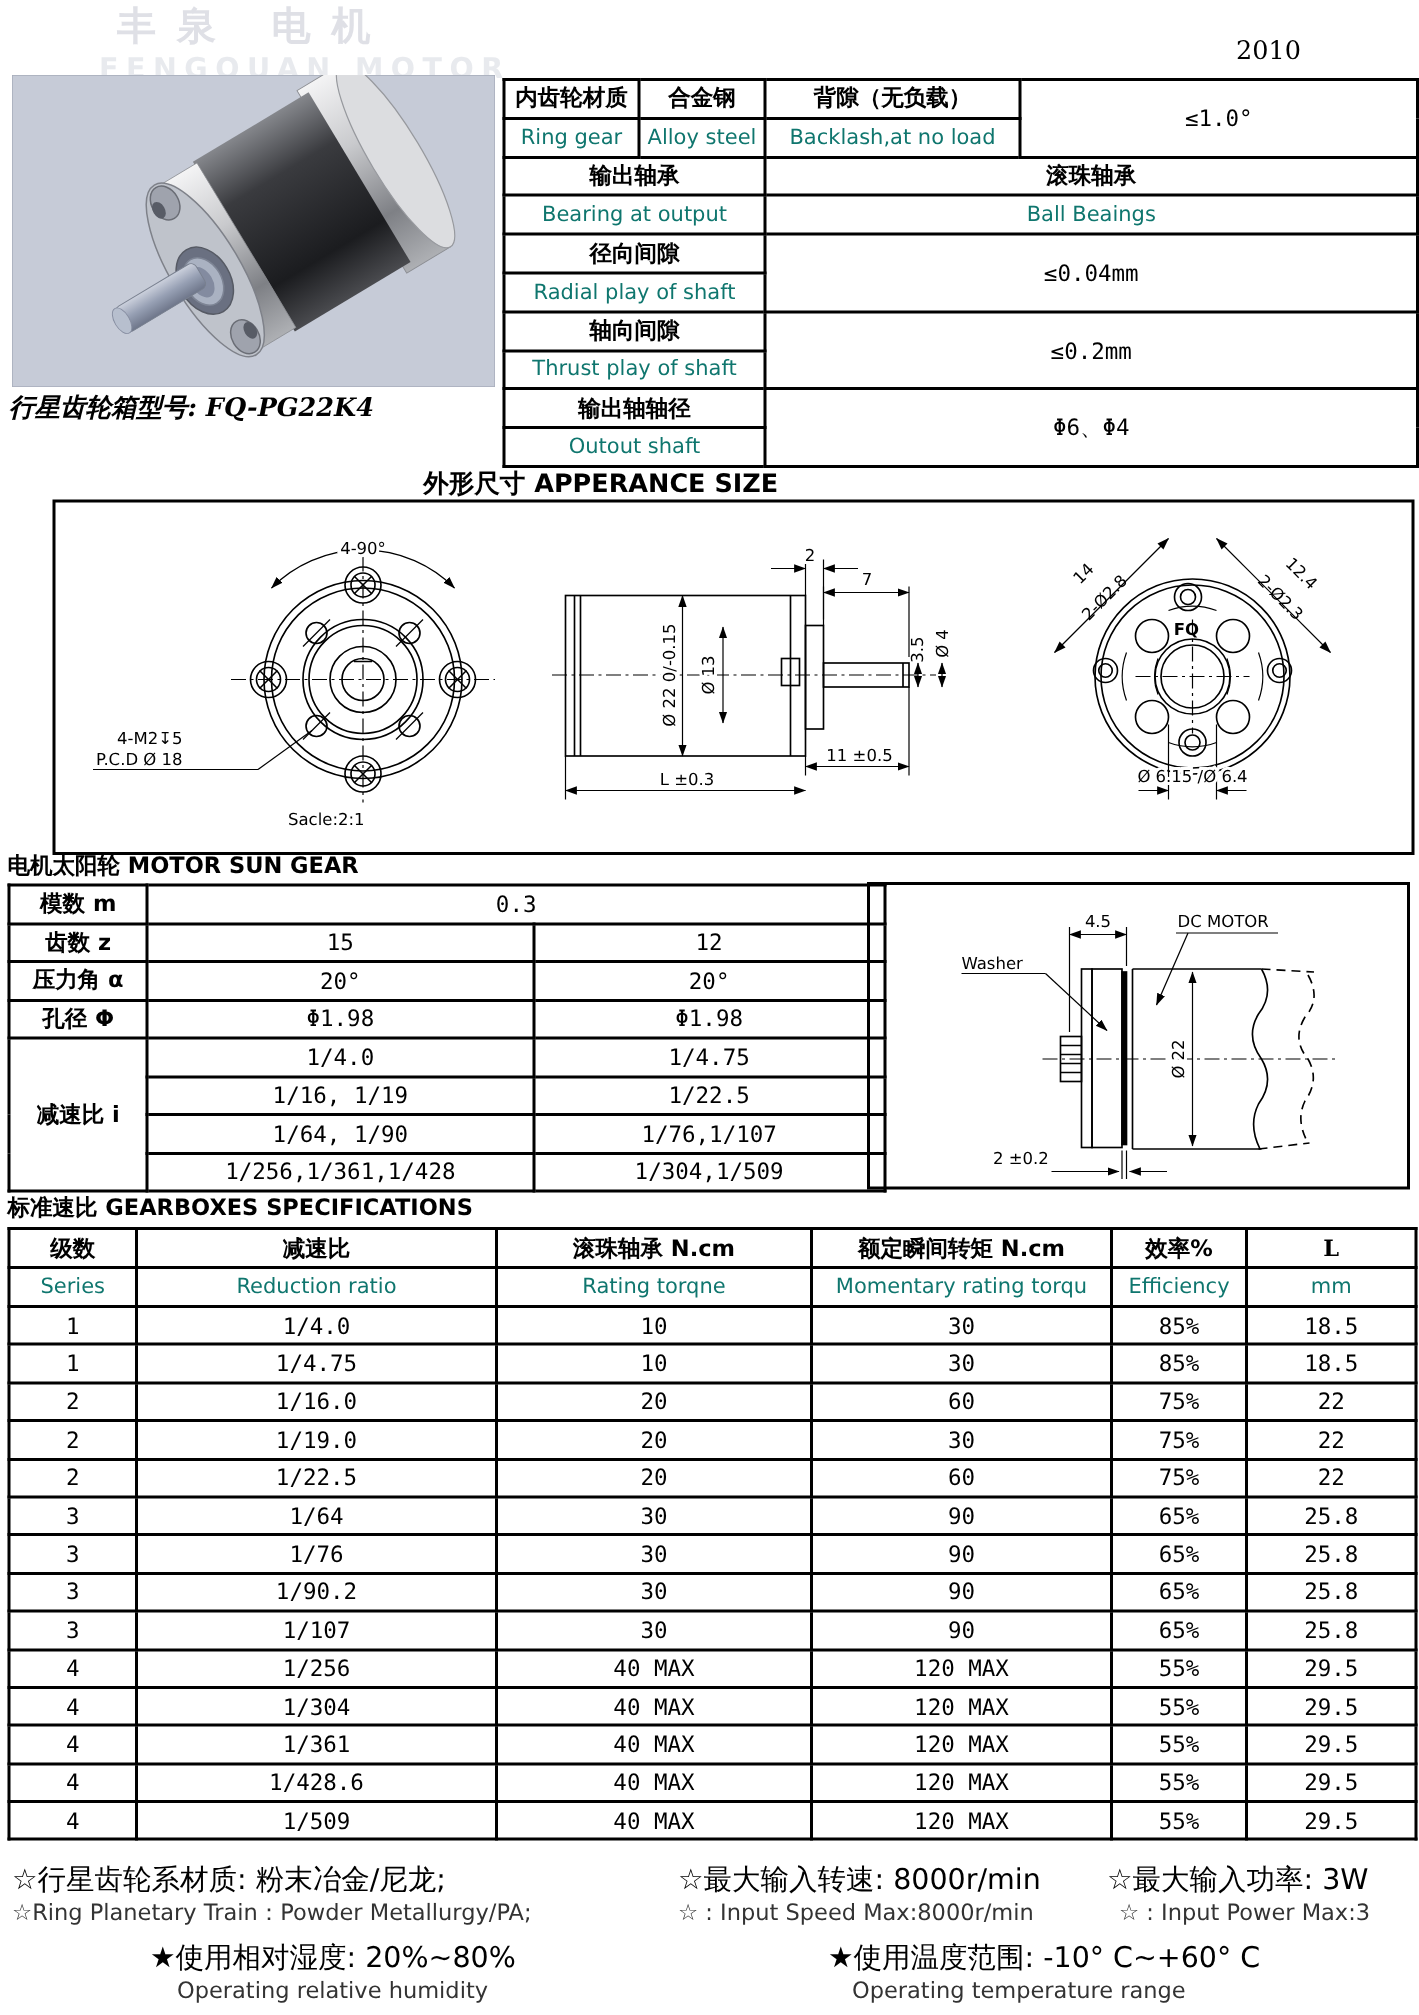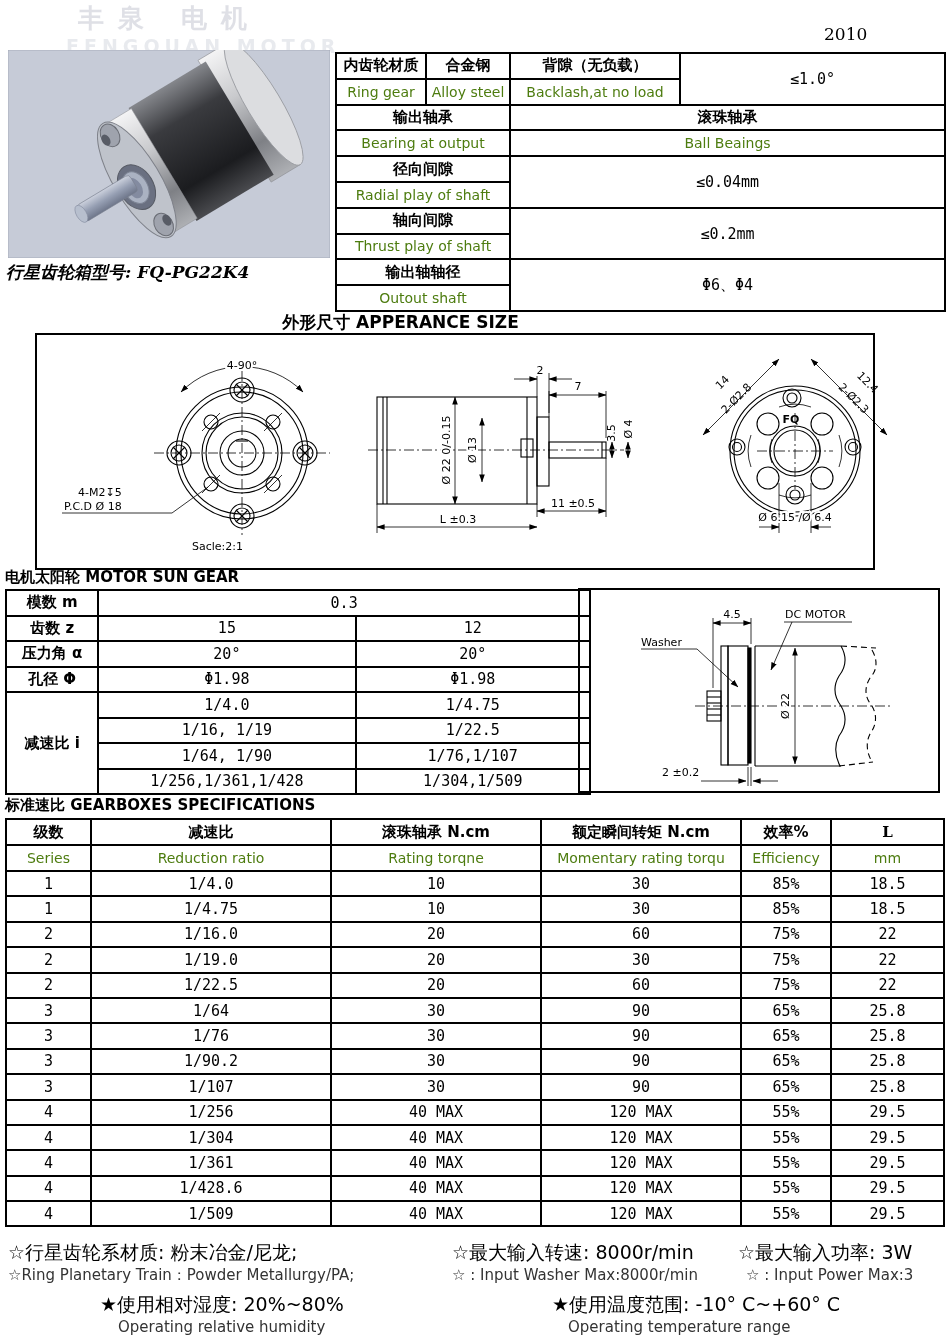--- a/index.html
+++ b/index.html
@@ -4,21 +4,21 @@
 <style>
 *{margin:0;padding:0;box-sizing:border-box}
 html,body{background:#fff}
 body{width:946px;height:1343px;position:relative;overflow:hidden;
      font-family:"DejaVu Sans","Liberation Sans",sans-serif;color:#000}
 .abs{position:absolute}
 table{border-collapse:collapse;table-layout:fixed;width:100%}
 td,th{border:2px solid #000;text-align:center;vertical-align:middle;overflow:hidden;
       white-space:nowrap;padding:0;font-weight:normal}
 .cn{font-weight:bold;font-size:15px}
-.en{font-size:14px;color:#4d7c0f}
+.en{font-size:14px;color:#0f766e}
 .val{font-family:"DejaVu Sans Mono","Liberation Mono",monospace;font-size:15px}
 .title{font-weight:bold;font-size:16px}
 svg text{font-family:"DejaVu Sans",sans-serif;font-size:11px;fill:#000}
 svg .dimtxt{paint-order:stroke;stroke:#fff;stroke-width:4px}
 .dwg{stroke:#000;fill:none;stroke-width:1.1}
 .thin{stroke-width:0.8}
 .cline{stroke-dasharray:10 3 2 3;stroke-width:0.8}
 .watermark{color:rgba(196,199,210,0.55);font-weight:bold;line-height:1.1}
 .note-cn{font-weight:normal;font-size:19px;white-space:nowrap}
 .note-en{font-size:15px;color:#333;white-space:nowrap}
@@ -134,21 +134,21 @@
   </tr>
   <tr>
     <td class="en" colspan="2">Outout shaft</td>
   </tr>
 </tbody>
     </table>
 </div>
 
 <div class="abs title" style="left:0;top:311px;width:801px;text-align:center;font-size:17px">外形尺寸 APPERANCE SIZE</div>
 
-<div class="abs box" style="left:35px;top:333px;width:840px;height:237px">
+<div class="abs box" style="left:35px;top:333px;width:908px;height:237px">
 
   <svg class="abs" style="left:5px;top:8px" width="340" height="222" viewBox="0 0 340 222">
     <g class="dwg">
       <line class="cline" x1="112" y1="110" x2="288" y2="110"></line>
       <line class="cline" x1="200" y1="28" x2="200" y2="192"></line>
       <circle cx="200" cy="110" r="66"></circle>
         <circle cx="200" cy="110" r="61"></circle>
       <circle cx="200" cy="110" r="40"></circle>
         <circle cx="200" cy="110" r="36"></circle>
       <circle cx="200" cy="110" r="22"></circle>
@@ -504,18 +504,18 @@
           <td class="val">29.5</td>
         </tr>
       </tbody>
 </table>
 </div>
 
 <div class="abs note-cn" style="left:8px;top:1240px">☆行星齿轮系材质: 粉末冶金/尼龙;</div>
 <div class="abs note-cn" style="left:452px;top:1240px">☆最大输入转速: 8000r/min</div>
 <div class="abs note-cn" style="left:738px;top:1240px">☆最大输入功率: 3W</div>
 <div class="abs note-en" style="left:8px;top:1266px">☆Ring Planetary Train：Powder Metallurgy/PA;</div>
-<div class="abs note-en" style="left:452px;top:1266px">☆ : Input Washer Max:8000r/min</div>
+<div class="abs note-en" style="left:452px;top:1266px">☆ : Input Speed Max:8000r/min</div>
 <div class="abs note-en" style="left:746px;top:1266px">☆ : Input Power Max:3</div>
 <div class="abs note-cn" style="left:100px;top:1292px">★使用相对湿度: 20%~80%</div>
 <div class="abs note-cn" style="left:552px;top:1292px">★使用温度范围: -10° C~+60° C</div>
 <div class="abs note-en" style="left:118px;top:1318px">Operating relative humidity</div>
 <div class="abs note-en" style="left:568px;top:1318px">Operating  temperature range</div>
 
 </body></html>

